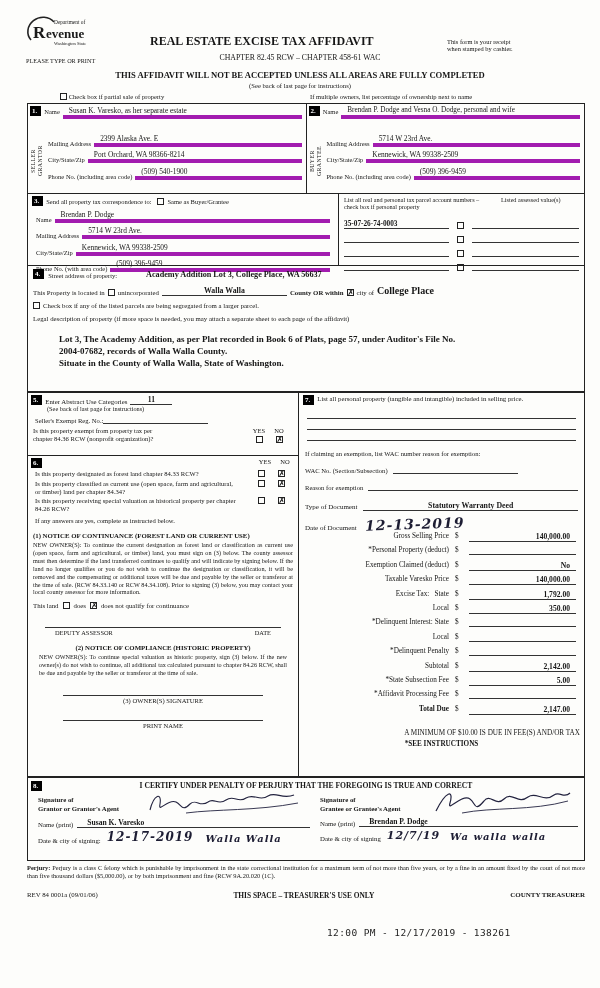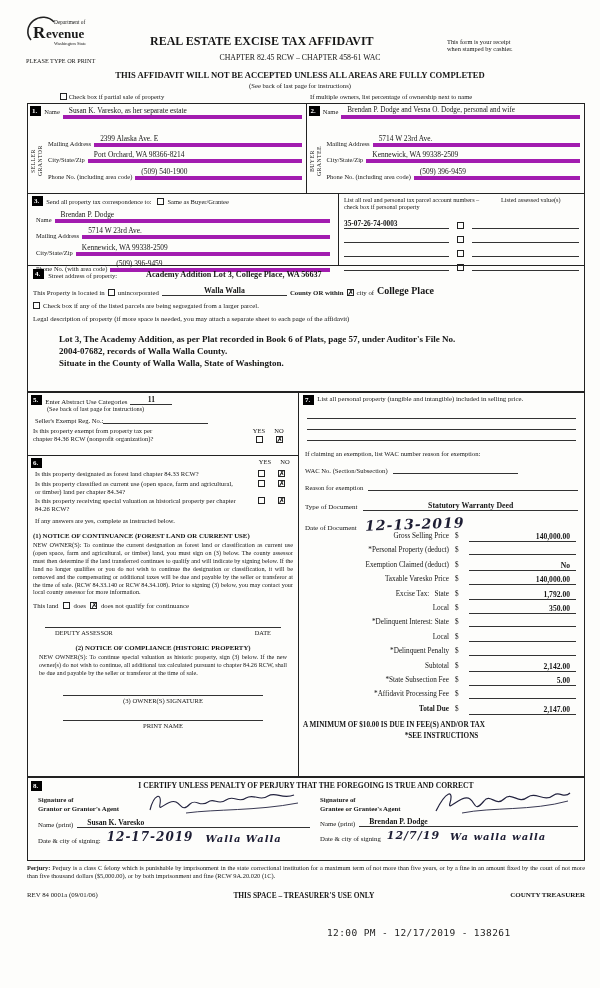--- a/index.html
+++ b/index.html
@@ -353,27 +353,27 @@
       <span class="mlbl">*Affidavit Processing Fee</span>
       <span class="mdol">$</span>
       <span class="mval"></span>
     </div>
     <div class="mrow">
       <span class="mlbl b">Total Due</span>
       <span class="mdol">$</span>
       <span class="mval">2,147.00</span>
     </div>
 
-    <div style="font-weight:bold;font-size:7.2px;text-align:left;margin-top:2px">A MINIMUM OF $10.00 IS DUE IN FEE(S) AND/OR TAX</div>
+    <div style="font-weight:normal;font-size:7.2px;text-align:right;margin-top:10px">A MINIMUM OF $10.00 IS DUE IN FEE(S) AND/OR TAX</div>
     <div style="font-weight:bold;font-size:7.2px;text-align:center;margin-top:3px">*SEE INSTRUCTIONS</div>
   </div>
 
   <div class="abs" style="left:27px;top:777px;width:558px;height:84px;border:1px solid #222">
     <span class="badge" style="position:absolute;left:3px;top:3px">8.</span>
-    <div style="text-align:center;font-weight:bold;font-size:7.6px;margin-top:3px">I CERTIFY UNLESS PENALTY OF PERJURY THAT THE FOREGOING IS TRUE AND CORRECT</div>
+    <div style="text-align:center;font-weight:bold;font-size:7.6px;margin-top:3px">I CERTIFY UNDER PENALTY OF PERJURY THAT THE FOREGOING IS TRUE AND CORRECT</div>
 
     <div style="position:absolute;left:10px;top:17px;width:272px">
       <div style="display:flex">
         <div style="font-size:6.8px;font-weight:bold;line-height:1.35;width:108px;flex:none">
           <div>Signature of</div>
           <div>Grantor or Grantor's Agent</div>
         </div>
         <svg width="160" height="26" viewBox="0 0 160 26" style="margin-top:-5px">
           <path d="M4,20 C8,4 16,2 14,14 C12,24 22,8 30,12 C36,15 36,22 44,14 C50,8 54,18 62,12 C68,7 72,16 80,10 C88,4 92,14 100,8 C108,3 114,12 122,6 C130,1 136,10 148,5" fill="none" stroke="#23233f" stroke-width="1.1"></path>
           <path d="M40,23 C70,19 110,21 152,13" fill="none" stroke="#23233f" stroke-width="0.9"></path>

